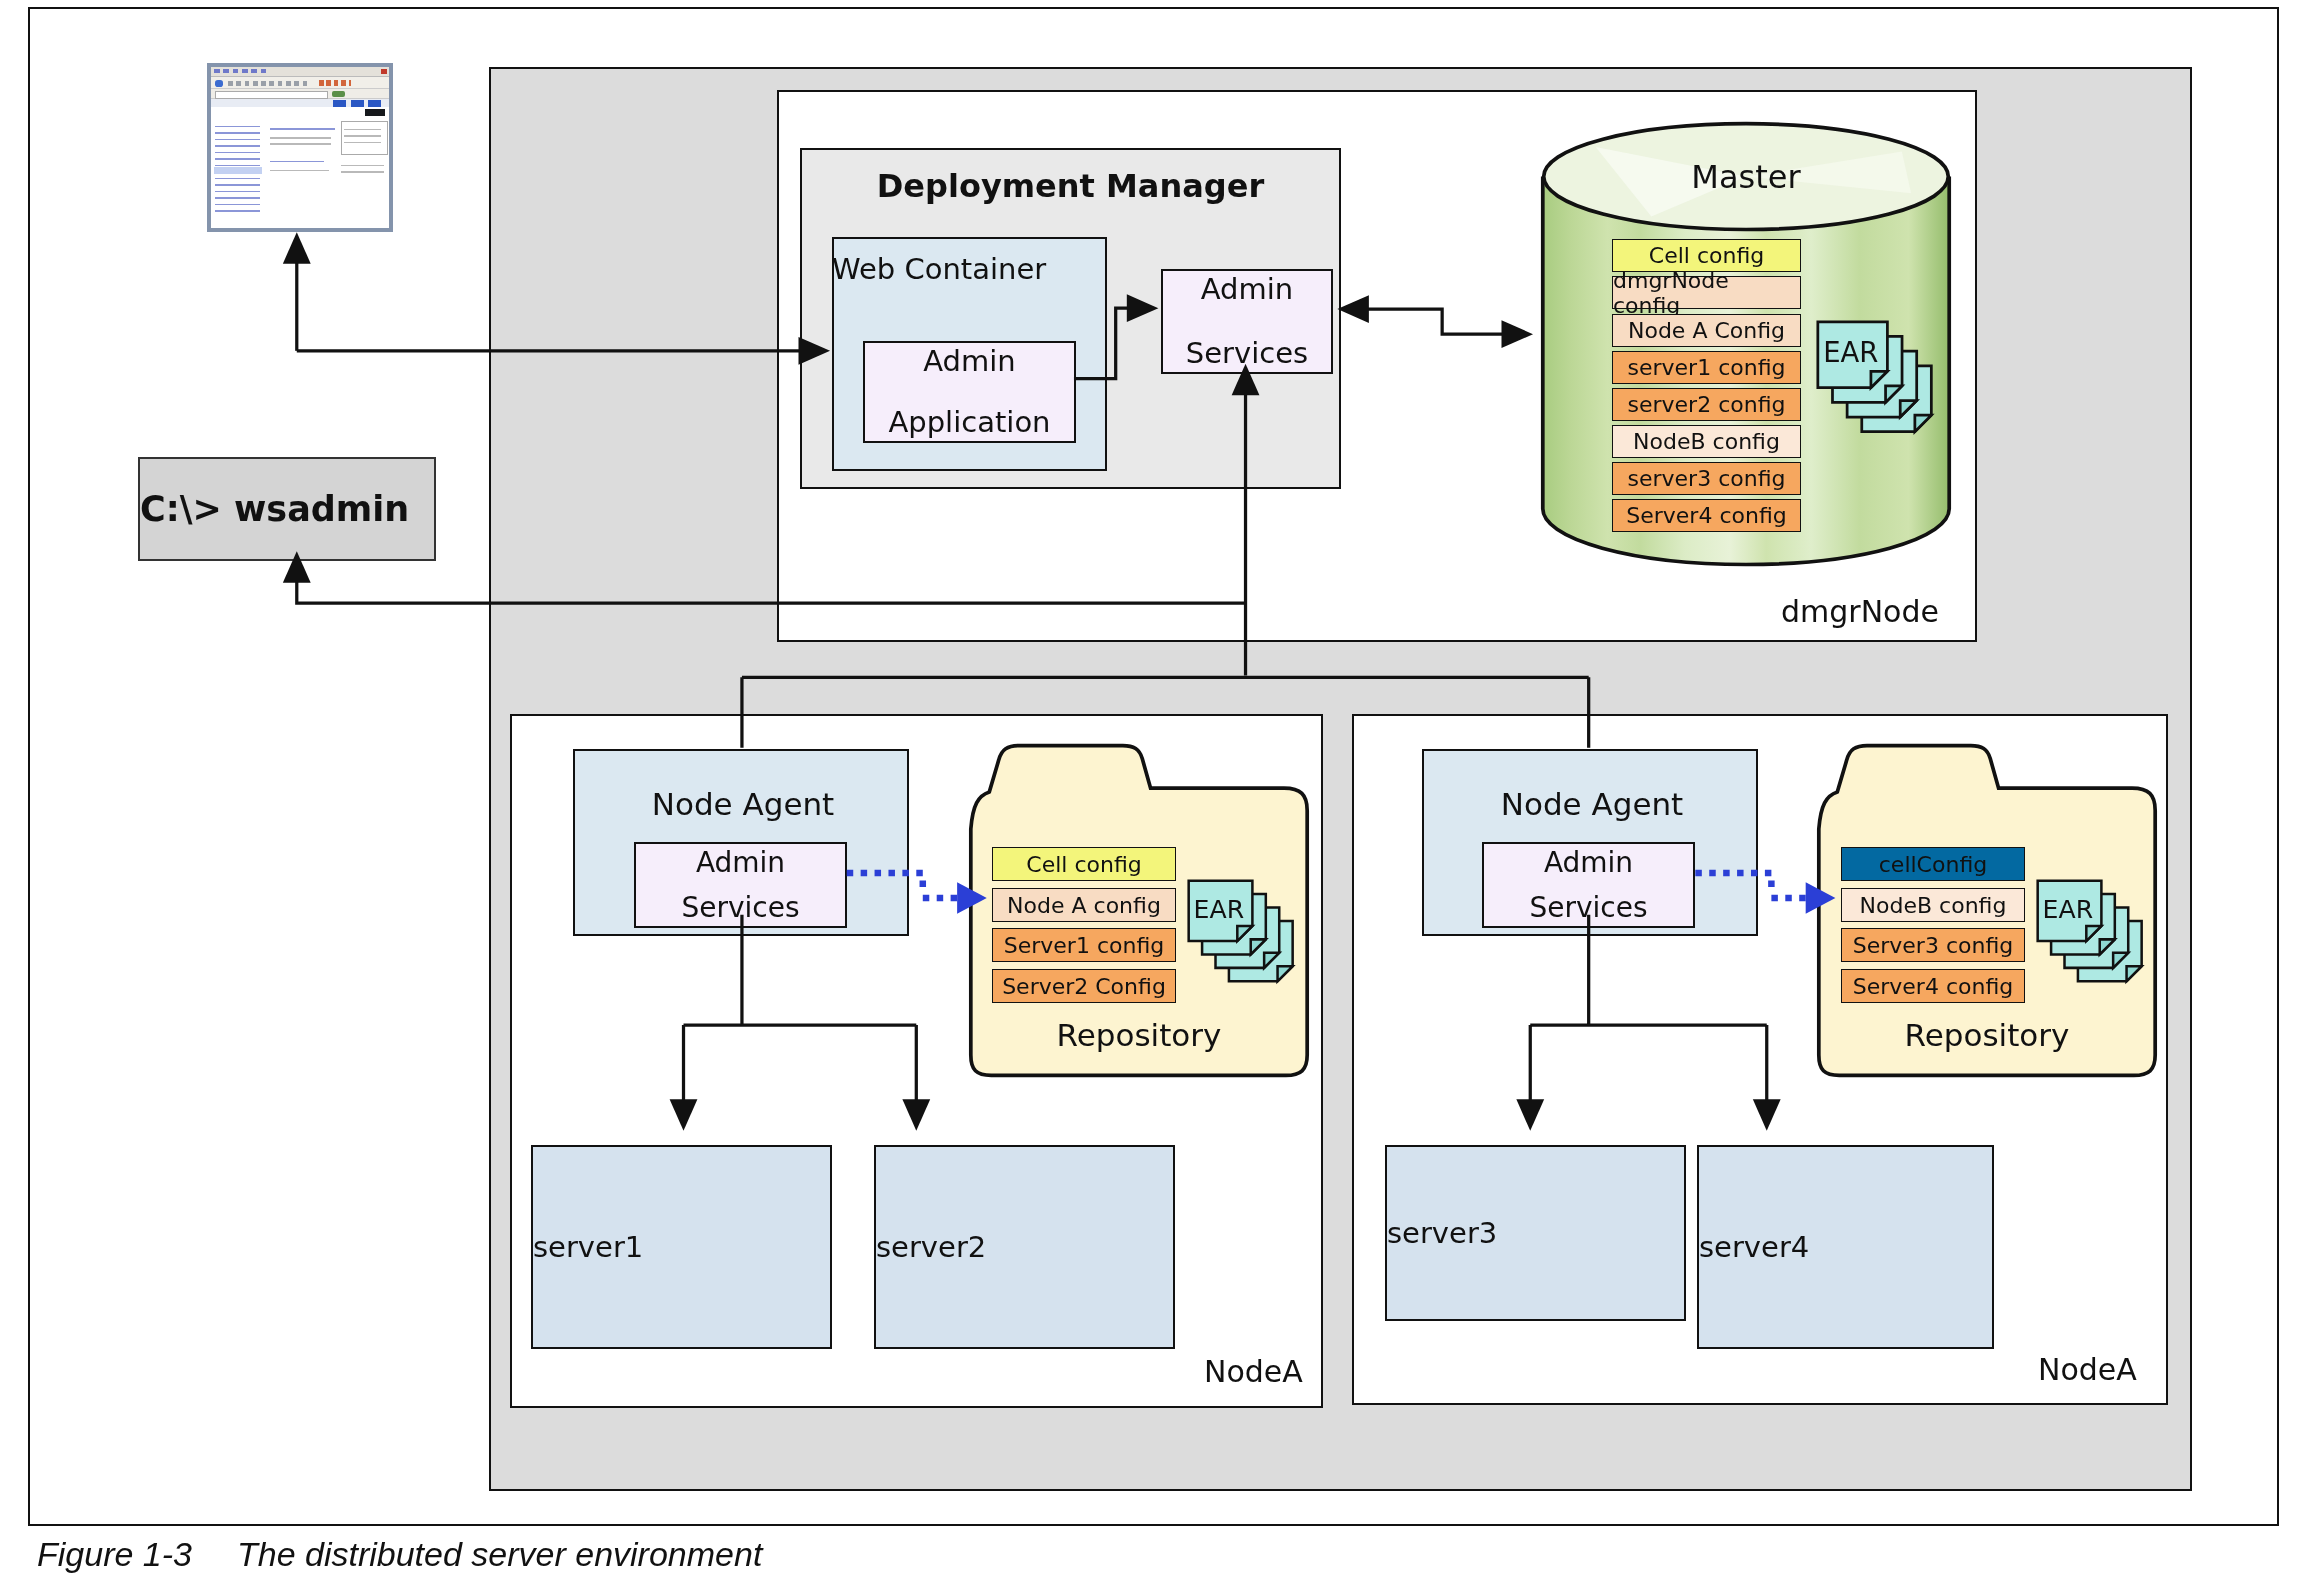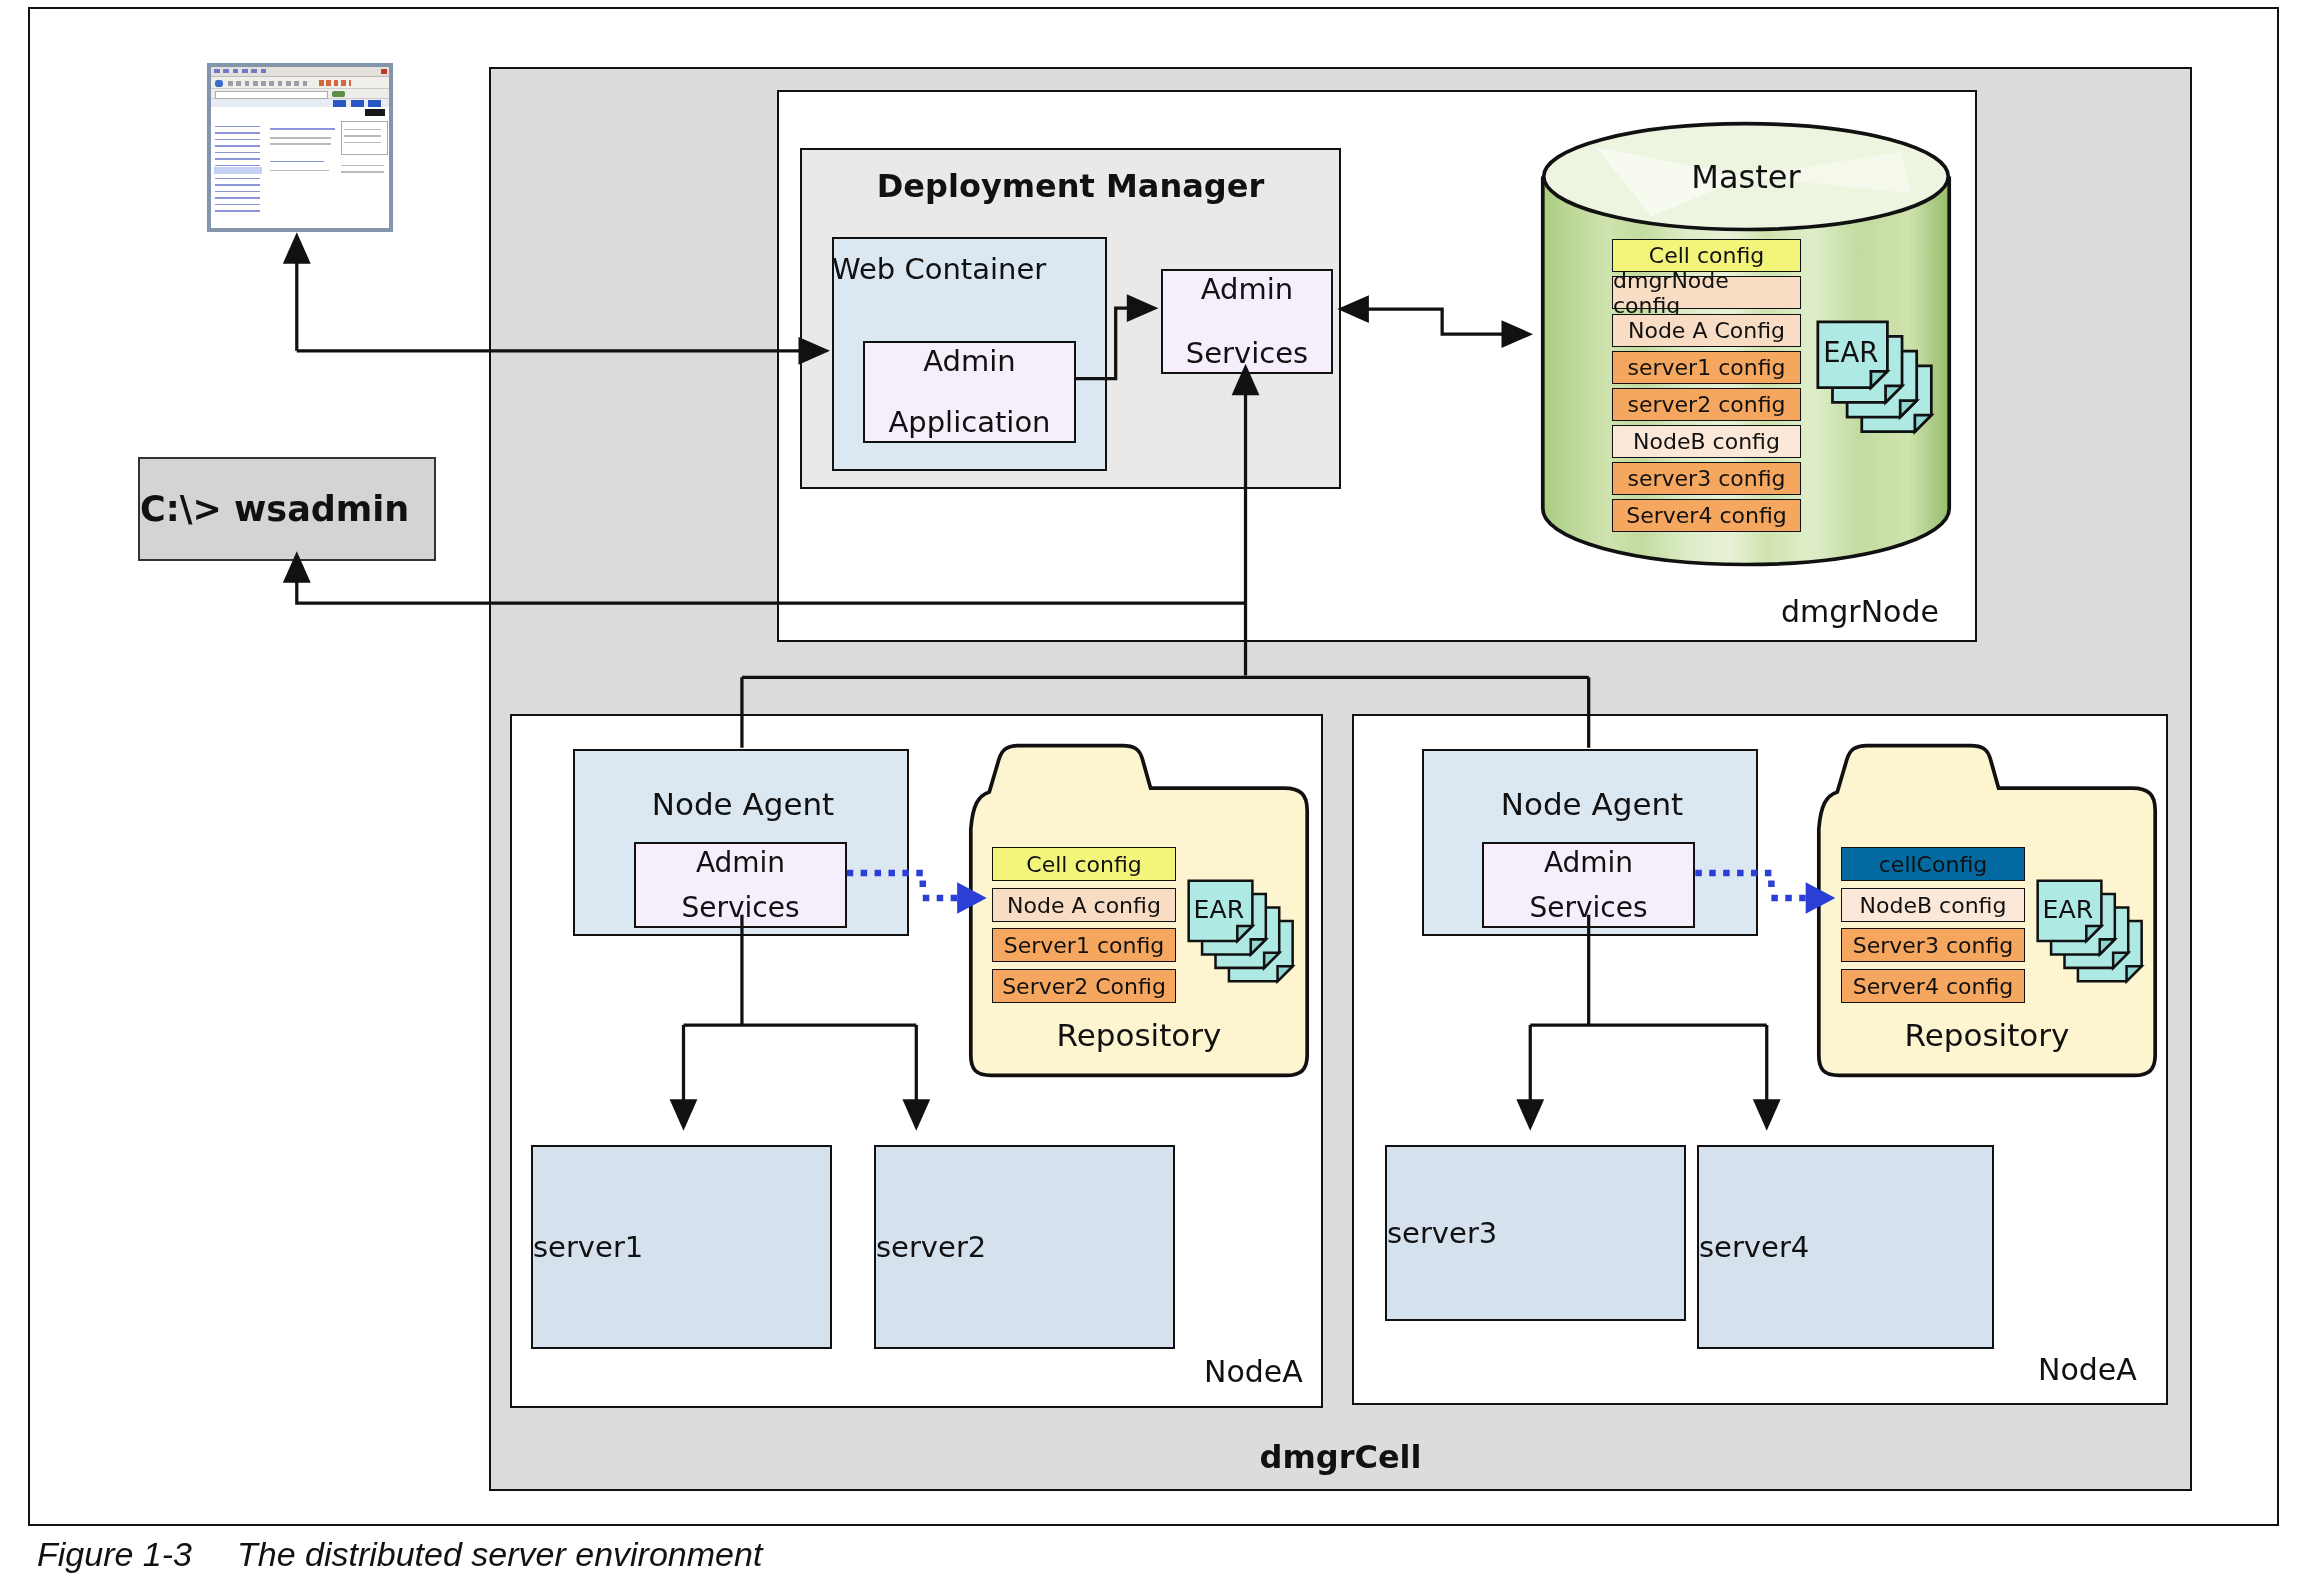--- a/index.html
+++ b/index.html
@@ -75,21 +75,20 @@
     <div class="abs" style="left:130px;top:54px;width:45px;height:32px;border:0.9px solid #aaa;background:#fff;"></div>
     <div class="glines" style="left:133px;top:57px;width:37px;height:24px;"></div>
     <div class="glines" style="left:130px;top:93px;width:43px;height:13px;"></div>
   </div>
 
   <div class="box ctr wsadmin">
     <span>C:\&gt; wsadmin</span>
   </div>
 
   <div class="box cell"></div>
-  <div class="abs cell-label">dmgrCell</div>
 
   <div class="box dmgrnode"></div>
   <div class="side-label" style="left:1781px;top:594px;">dmgrNode</div>
 
   <div class="box dm"></div>
   <div class="abs dm-title">Deployment Manager</div>
   <div class="box webc"></div>
   <div class="abs webc-title">Web Container</div>
   <div class="box ctr twoline lav adminapp">
     <span>Admin</span>

